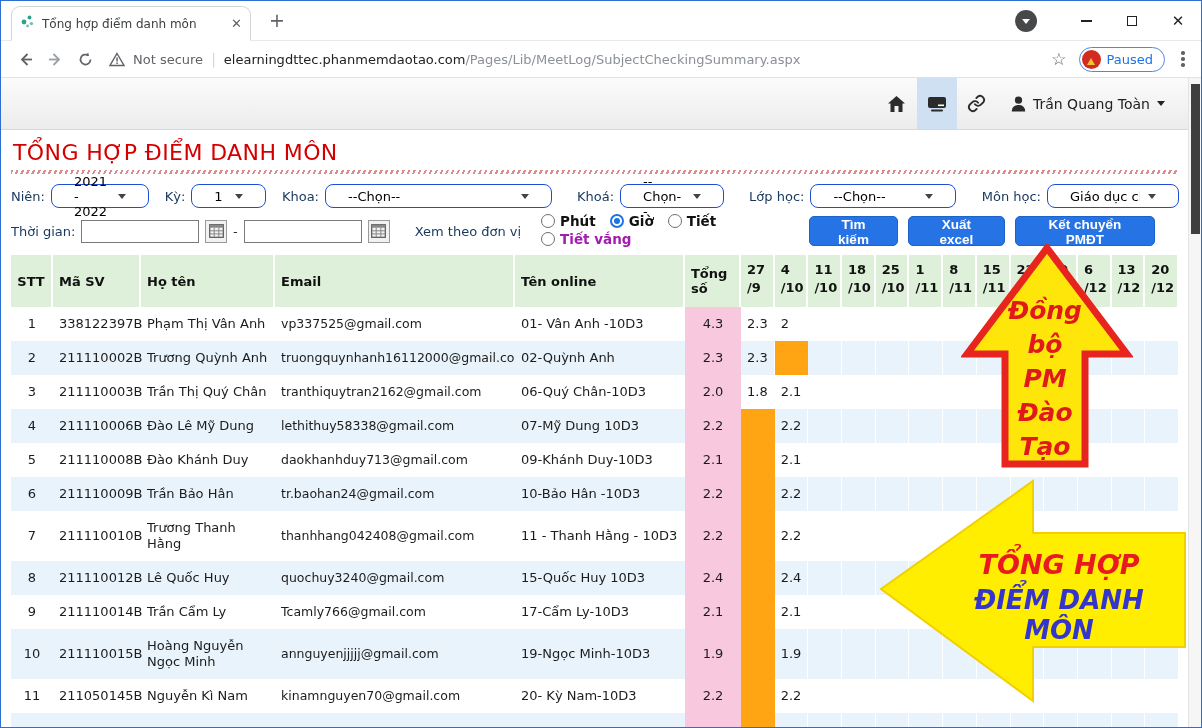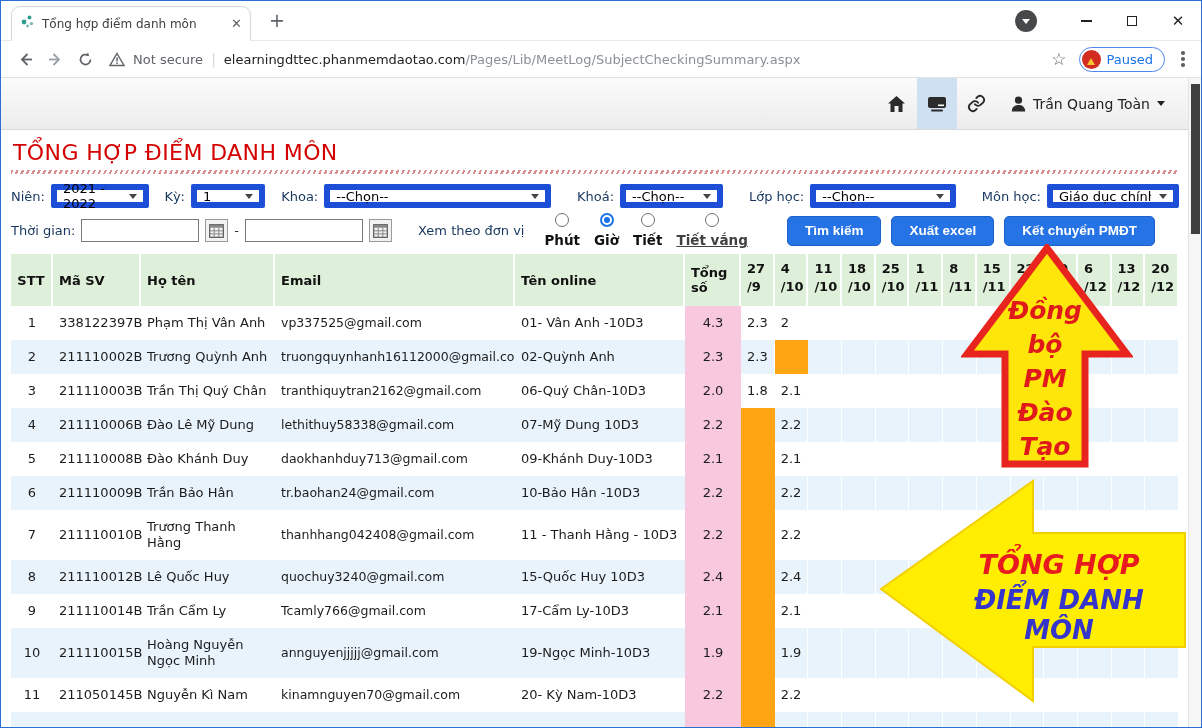--- a/index.html
+++ b/index.html
@@ -63,31 +63,31 @@
 
   
   .content { padding:8px 22px 0 10px; }
   .page-title { color:#d40000; font-size:22px; font-weight:500; letter-spacing:.4px; margin:2px 0 0 2px; }
   .title-rule { height:4px; margin:5px 0 10px; 
                 background:repeating-linear-gradient(115deg,#d98c8c 0 2px,#ffffff 2px 5px); }
 
   .frow { display:flex; align-items:center; margin:5px 0; gap:6px; font-size:13px; color:#17375e; }
   .flabel { white-space:nowrap; }
   .sel { display:inline-flex; align-items:center; justify-content:space-between; height:24px;
-         border:6px solid #1d4ed8; border-radius:2px; background:#fff; color:#000;
-         padding:0 6px; font-size:13px; }
+         border:1px solid #1d4ed8; border-radius:8px; background:#fff; color:#000;
+         padding:0 22px; font-size:13px; }
   .sel .car { width:0; height:0; border:4px solid transparent; border-top:5px solid #444; margin:5px 0 0 8px; }
   .w-nien{width:100px;} .w-ky{width:76px;} .w-khoa{width:234px;} .w-khoa2{width:106px;}
   .w-lop{width:150px;} .w-mon{width:132px;}
   .gap{width:14px;} .gap-s{width:4px;}
   .tinput { width:118px; height:23px; border:1px solid #7a7a7a; background:#fff; }
   .calbtn { width:23px; height:23px; border:1px solid #9a9a9a; background:#f2f2f2;
             display:flex; align-items:center; justify-content:center; }
   .dash { color:#333; }
-  .radio-item { display:inline-flex; align-items:center; gap:5px; margin-left:14px;flex-direction:column; }
+  .radio-item { display:inline-flex; align-items:center; gap:5px; margin-left:14px; }
   .radio { width:14px; height:14px; border-radius:50%; border:1.6px solid #6f6f6f; background:#fff; position:relative; }
   .radio.on { border:2px solid #1a73e8; }
   .radio.on::after { content:''; position:absolute; inset:2px; border-radius:50%; background:#1a73e8; }
   .radio-label { font-weight:700; color:#111; font-size:13.5px; }
   .btns { margin-left:auto; display:flex; gap:10px; margin-right:24px; }
   .btn { background:#2673e6; color:#fff; border:1px solid #1e62cc; border-radius:5px; height:30px;
          padding:0 17px; font-size:13.5px; font-weight:600; font-family:Liberation Sans, sans-serif; }
 
   
   table { border-collapse:separate; border-spacing:0; table-layout:fixed; width:1168px; margin-top:6px; font-size:13px; }
@@ -286,21 +286,21 @@
             <span class="radio"></span>
             <span class="radio-label">Phút</span>
           </span><span class="radio-item">
             <span class="radio on"></span>
             <span class="radio-label">Giờ</span>
           </span><span class="radio-item">
             <span class="radio"></span>
             <span class="radio-label">Tiết</span>
           </span><span class="radio-item">
             <span class="radio"></span>
-            <span class="radio-label" style="color: #404040; text-decoration: underline;">Tiết vắng</span>
+            <span class="radio-label" style="color: #a21caf;">Tiết vắng</span>
           </span></span>
       <span class="btns">
           <button class="btn">Tìm kiếm</button>
           <button class="btn">Xuất excel</button>
           <button class="btn">Kết chuyển PMĐT</button>
         </span>
     </div>
 
     <table>
       <colgroup>

